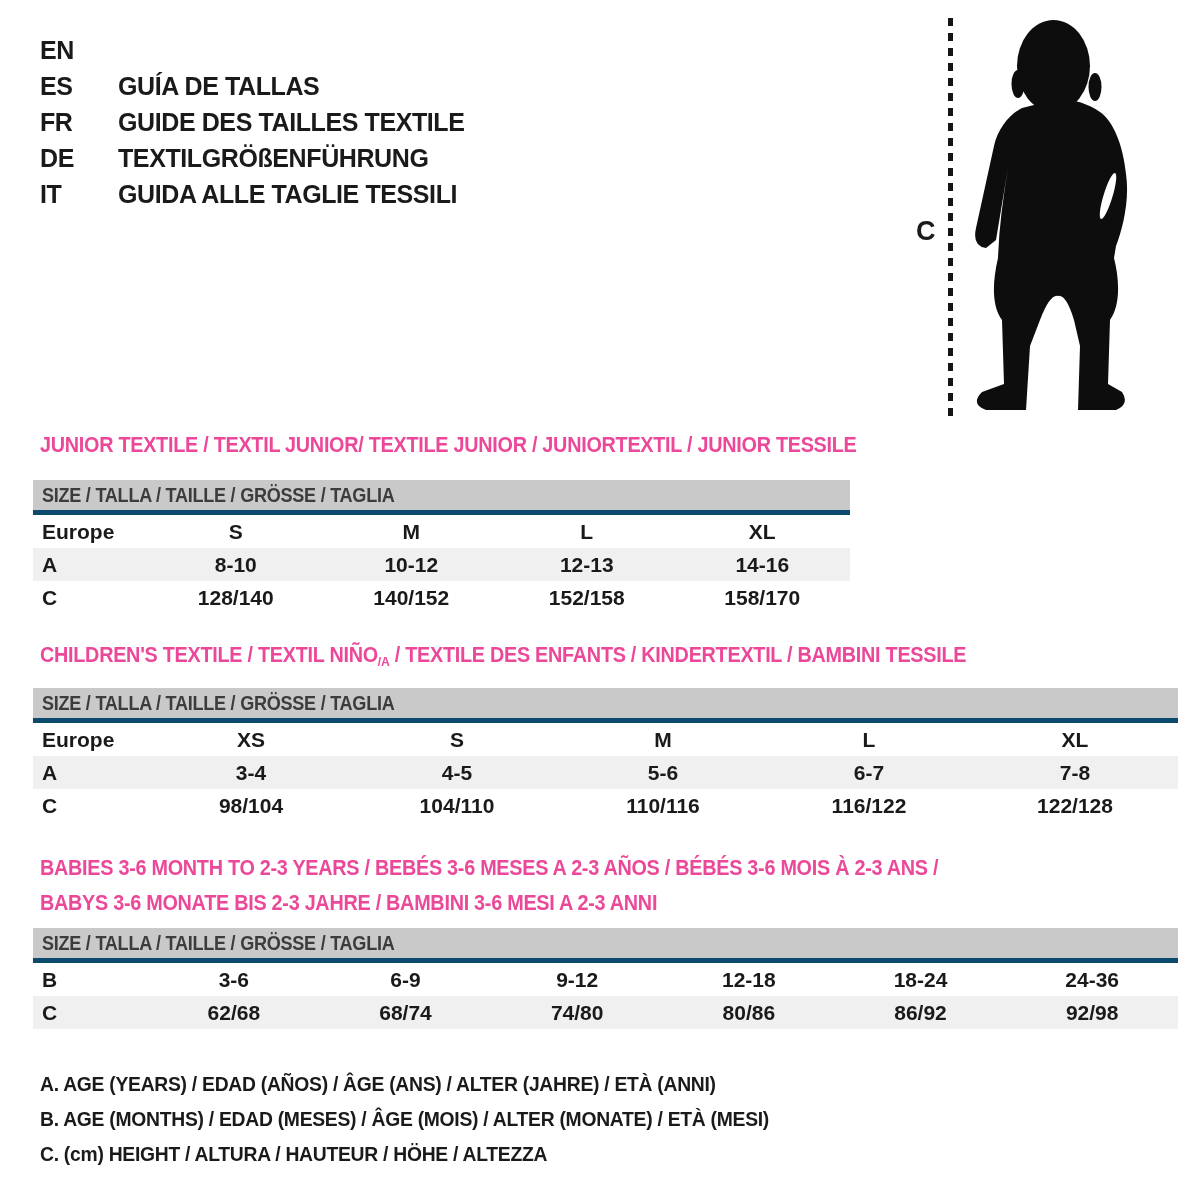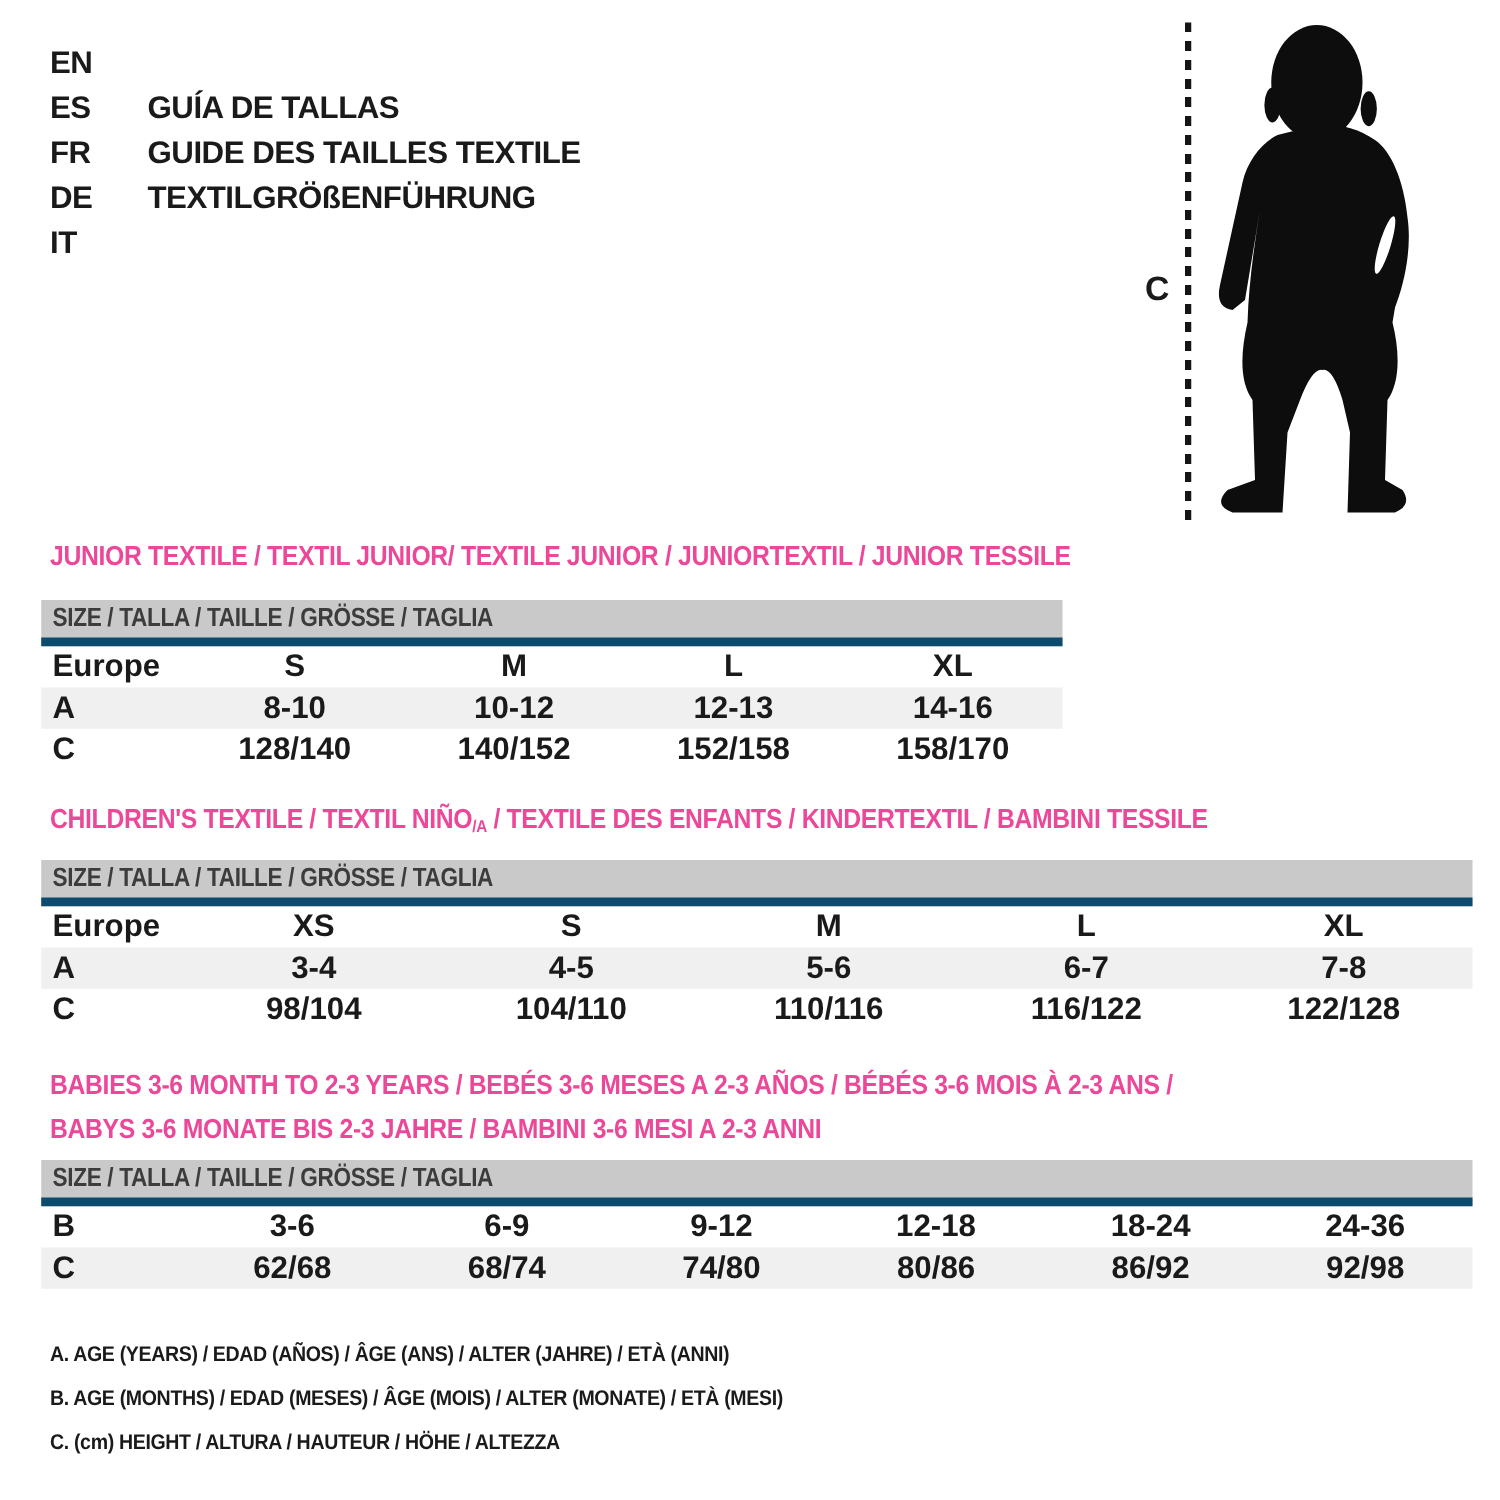--- a/index.html
+++ b/index.html
@@ -24,33 +24,33 @@
     background:repeating-linear-gradient(to bottom, #151515 0 8px, transparent 8px 15px); }
   .figure-c { left:916px; top:216px; font-weight:bold; font-size:27px; }
   .toddler-svg { left:958px; top:16px; width:195px; height:402px; }
 
   
   .sec-title { font-weight:bold; font-size:22px; color:#ec4899; }
   .sub { font-size:0.62em; vertical-align:-0.28em; font-weight:bold; }
 
   
   .tbl { background:#fff; }
-  .tbl-head { height:30px; background:#c9c9c9; border-bottom:7px solid #0c4a6e;
+  .tbl-head { height:30px; background:#c9c9c9; border-bottom:5px solid #0c4a6e;
     display:flex; align-items:center; padding-left:9px; color:#3c3c3c;
     font-weight:bold; font-size:21px; }
-  .trow { display:grid; height:33px; align-items:center; font-weight:bold; font-size:25px; }
+  .trow { display:grid; height:33px; align-items:center; font-weight:bold; font-size:21px; }
   .trow.alt { background:#f0f0f0; }
   .cols4 { grid-template-columns:115px repeat(4,1fr); }
   .cols5 { grid-template-columns:115px repeat(5,1fr); }
   .cols6 { grid-template-columns:115px repeat(6,1fr); }
   .lbl { text-align:left; padding-left:9px; }
   .val { text-align:center; }
 
   
-  .legend-line { height:35px; display:flex; align-items:center; font-weight:bold; font-size:17px; }
+  .legend-line { height:35px; display:flex; align-items:center; font-weight:bold; font-size:21px; }
 </style>
 </head>
 <body>
 
 <div class="abs lang-block">
   <div class="lang-row">
     <span class="lang-code">EN</span>
   </div>
   <div class="lang-row">
     <span class="lang-code">ES</span>
@@ -59,20 +59,21 @@
   <div class="lang-row">
     <span class="lang-code">FR</span>
     <span class="lang-title">GUIDE DES TAILLES TEXTILE</span>
   </div>
   <div class="lang-row">
     <span class="lang-code">DE</span>
     <span class="lang-title">TEXTILGRÖßENFÜHRUNG</span>
   </div>
   <div class="lang-row">
     <span class="lang-code">IT</span>
+    <span class="lang-title">GUIDA ALLE TAGLIE TESSILI</span>
   </div>
 </div>
 
 <div class="abs dash-line"></div>
 <div class="abs figure-c">C</div>
 <svg class="abs toddler-svg" viewBox="0 0 195 402" aria-hidden="true">
   <g fill="#0d0d0d">
     <ellipse cx="95.5" cy="50" rx="36.5" ry="46"></ellipse>
     <ellipse cx="60" cy="68" rx="6.5" ry="14"></ellipse>
     <ellipse cx="137" cy="71" rx="6.5" ry="14"></ellipse>

